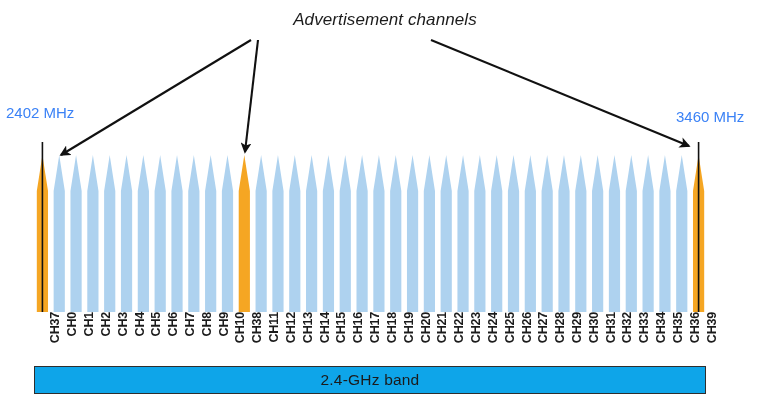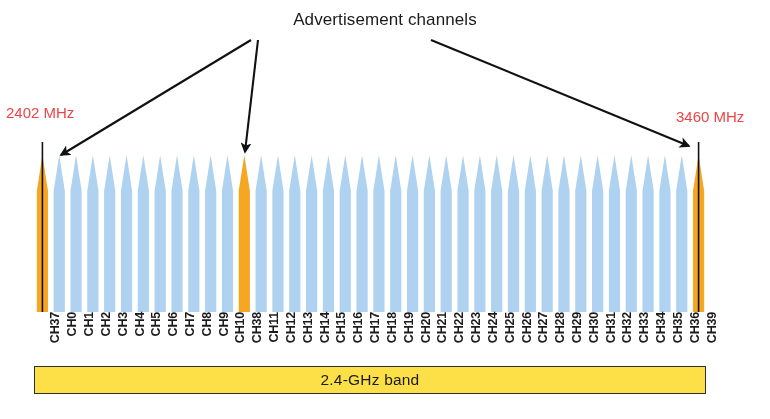--- a/index.html
+++ b/index.html
@@ -27,27 +27,28 @@
   .title {
     position: absolute;
     left: 0;
     top: 10px;
     width: 770px;
     text-align: center;
     font-size: 17px;
     letter-spacing: .1px;
     color: #1b1b1b;
     white-space: nowrap;
+    font-style: italic;
   }
 
   
   .freq-label {
     position: absolute;
     font-size: 15px;
-    color: #ef4444;
+    color: #3b82f6;
     white-space: nowrap;
   }
   .freq-left  { left: 6px;  top: 104px; }
   .freq-right { left: 676px; top: 108px; }
 
   
   #arrows {
     position: absolute;
     left: 0; top: 0;
     width: 770px;
@@ -208,17 +209,17 @@
       <div class="chlabel" style="left: 586.812px;">CH30</div>
       <div class="chlabel" style="left: 603.637px;">CH31</div>
       <div class="chlabel" style="left: 620.462px;">CH32</div>
       <div class="chlabel" style="left: 637.288px;">CH33</div>
       <div class="chlabel" style="left: 654.112px;">CH34</div>
       <div class="chlabel" style="left: 670.938px;">CH35</div>
       <div class="chlabel" style="left: 687.762px;">CH36</div>
       <div class="chlabel" style="left: 704.587px;">CH39</div>
     </div>
 
-  <div class="band" style="background: #fde047; border-color: rgb(46, 46, 46);">
+  <div class="band" style="background: #0ea5e9; border-color: rgb(46, 46, 46);">
     <span>2.4-GHz band</span>
   </div>
 
 </div>
 
 </body></html>

